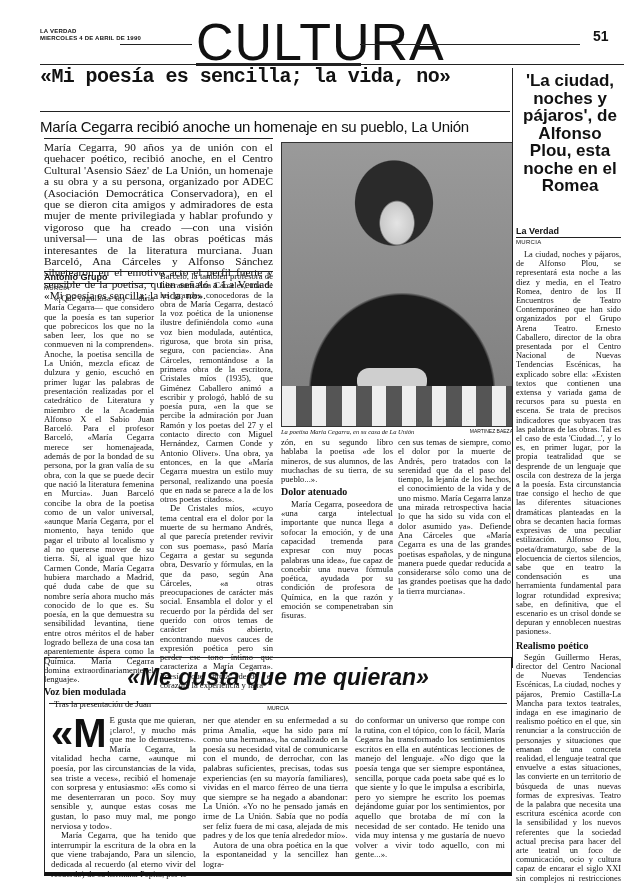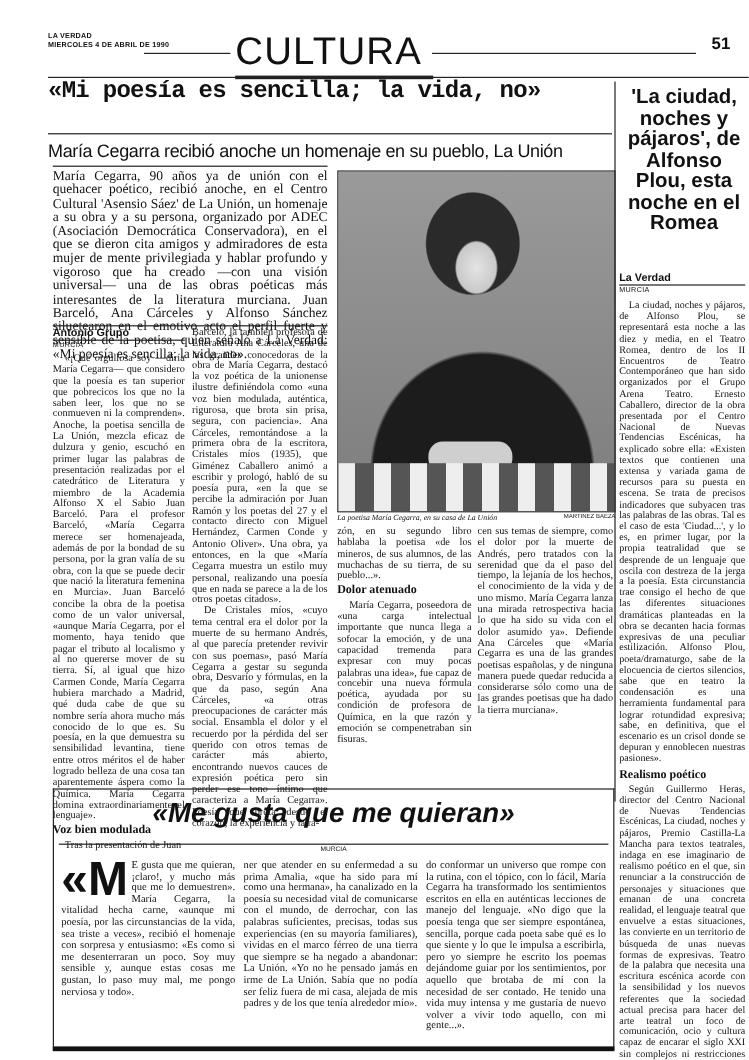--- a/index.html
+++ b/index.html
@@ -1,21 +1,21 @@
 <!DOCTYPE html>
 <html><head>
 <meta charset="utf-8">
 <style>
   html, body { margin:0; padding:0; background:#fff; }
   body { width:624px; height:883px; position:relative; overflow:hidden; color:#111;
          font-family:"Liberation Serif", serif; }
   .abs { position:absolute; }
   .masthead-small { left:40px; top:28px; font-family:"Liberation Sans", sans-serif; font-size:6px; line-height:7px; font-weight:bold; letter-spacing:0.2px; }
   .rule { background:#222; height:1px; }
-  .section-title { left:196px; top:22px; font-family:"Liberation Sans", sans-serif; font-size:32px; line-height:40px; letter-spacing:1px; font-weight:normal; }
+  .section-title { left:196px; top:22px; font-family:"Liberation Sans", sans-serif; font-size:52px; line-height:40px; letter-spacing:1px; font-weight:normal; }
   .page-num { left:593px; top:28px; font-family:"Liberation Sans", sans-serif; font-weight:bold; font-size:14px; }
   .headline { left:40px; top:60px; font-family:Liberation Mono, monospace; font-weight:bold; font-size:20px; letter-spacing:-0.6px; line-height:34px; white-space:nowrap; }
   .subhead { left:40px; top:118px; font-family:"Liberation Sans", sans-serif; font-size:15px; line-height:18px; white-space:nowrap; letter-spacing:-0.3px; }
   .lead { left:44px; top:142px; width:229px; font-size:11.3px; line-height:11.4px; text-align:justify; }
   .byline { font-family:"Liberation Sans", sans-serif; font-weight:bold; font-size:9px; }
   .dateline { font-family:"Liberation Sans", sans-serif; font-size:6px; letter-spacing:0.3px; }
   .col { font-size:8.6px; line-height:9.3px; text-align:justify; hyphens:auto; }
   .col p { margin:0; text-indent:10px; }
   .col h4 { margin:3px 0 3px 0; font-size:10px; font-weight:bold; }
   .photo { left:281px; top:142px; width:230px; height:283px; background:
@@ -112,20 +112,22 @@
 
 </div>
 
 <div class="abs box">
   <div class="abs box-head">«Me gusta que me quieran»</div>
   <div class="abs rule" style="left:4px;right:4px;top:45px;"></div>
   <div class="abs box-place">MURCIA</div>
   <div class="abs box-col" style="left:6px;top:58px;width:145px;">
     <span class="dropcap">«M</span>
     <p style="text-indent:0">E gusta que me quieran, ¡claro!, y mucho más que me lo demuestren». María Cegarra, la vitalidad hecha carne, «aunque mi poesía, por las circunstancias de la vida, sea triste a veces», recibió el homenaje con sorpresa y entusiasmo: «Es como si me desenterraran un poco. Soy muy sensible y, aunque estas cosas me gustan, lo paso muy mal, me pongo nerviosa y todo».</p>
+    <p>María Cegarra, que ha tenido que interrumpir la escritura de la obra en la que viene trabajando, Para un silencio, dedicada al recuerdo (al eterno vivir del recuerdo) de su hermana Pepita, por te-</p>
   </div>
   <div class="abs box-col" style="left:158px;top:58px;width:145px;">
     <p style="text-indent:0">ner que atender en su enfermedad a su prima Amalia, «que ha sido para mí como una hermana», ha canalizado en la poesía su necesidad vital de comunicarse con el mundo, de derrochar, con las palabras suficientes, precisas, todas sus experiencias (en su mayoría familiares), vividas en el marco férreo de una tierra que siempre se ha negado a abandonar: La Unión. «Yo no he pensado jamás en irme de La Unión. Sabía que no podía ser feliz fuera de mi casa, alejada de mis padres y de los que tenía alrededor mío».</p>
+    <p>Autora de una obra poética en la que la espontaneidad y la sencillez han logra-</p>
   </div>
   <div class="abs box-col" style="left:310px;top:58px;width:150px;">
     <p style="text-indent:0">do conformar un universo que rompe con la rutina, con el tópico, con lo fácil, María Cegarra ha transformado los sentimientos escritos en ella en auténticas lecciones de manejo del lenguaje. «No digo que la poesía tenga que ser siempre espontánea, sencilla, porque cada poeta sabe qué es lo que siente y lo que le impulsa a escribirla, pero yo siempre he escrito los poemas dejándome guiar por los sentimientos, por aquello que brotaba de mí con la necesidad de ser contado. He tenido una vida muy intensa y me gustaría de nuevo volver a vivir todo aquello, con mi gente...».</p>
   </div>
 </div>
 
 </body></html>

